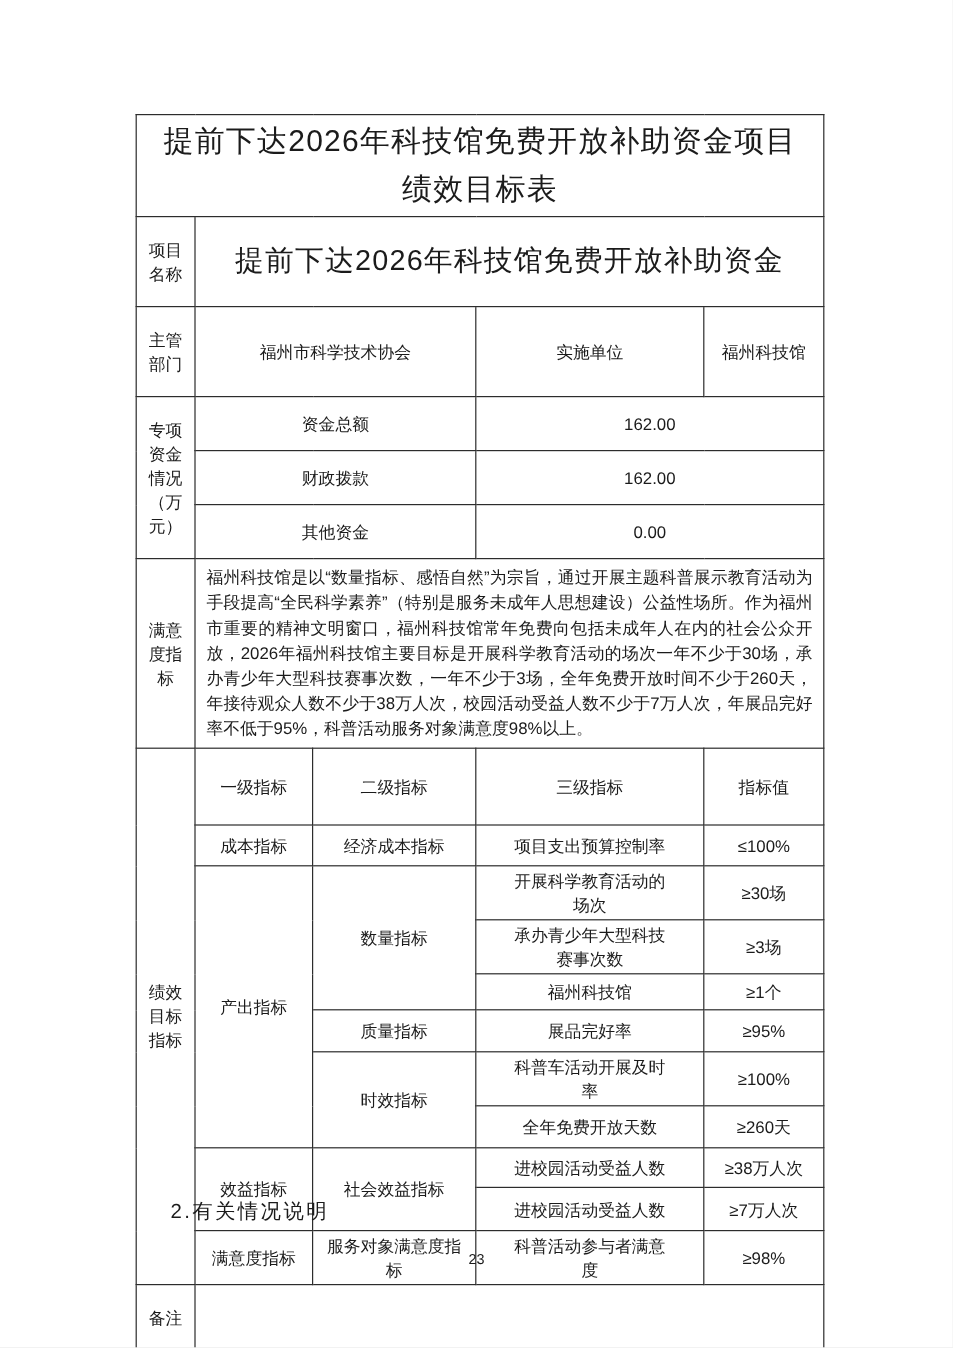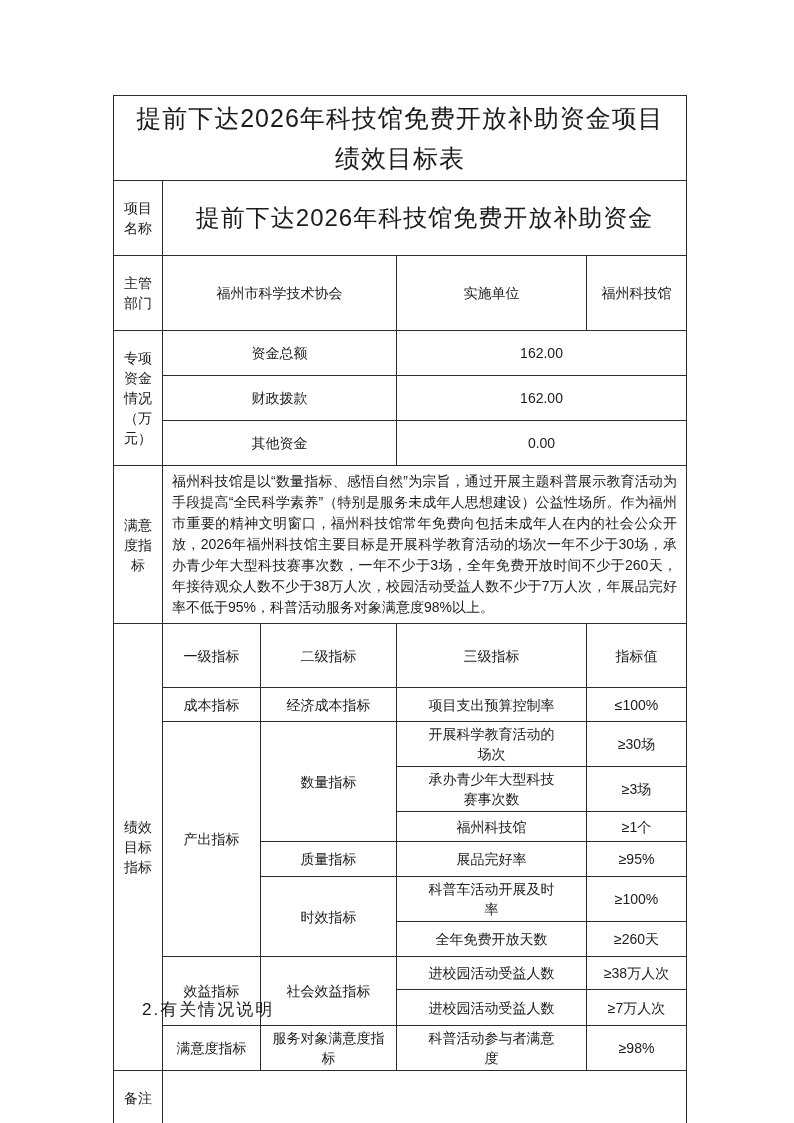--- a/index.html
+++ b/index.html
@@ -189,14 +189,15 @@
     </tr>
 
     <tr>
       <td class="label-cell" style="height:38px">备注</td>
       <td class="remark-cell" colspan="4"></td>
     </tr>
   </tbody>
     </table>
 
   <div class="section-note">2.有关情况说明</div>
+  <div class="page-number">23</div>
 
 </div>
 
 </body></html>

